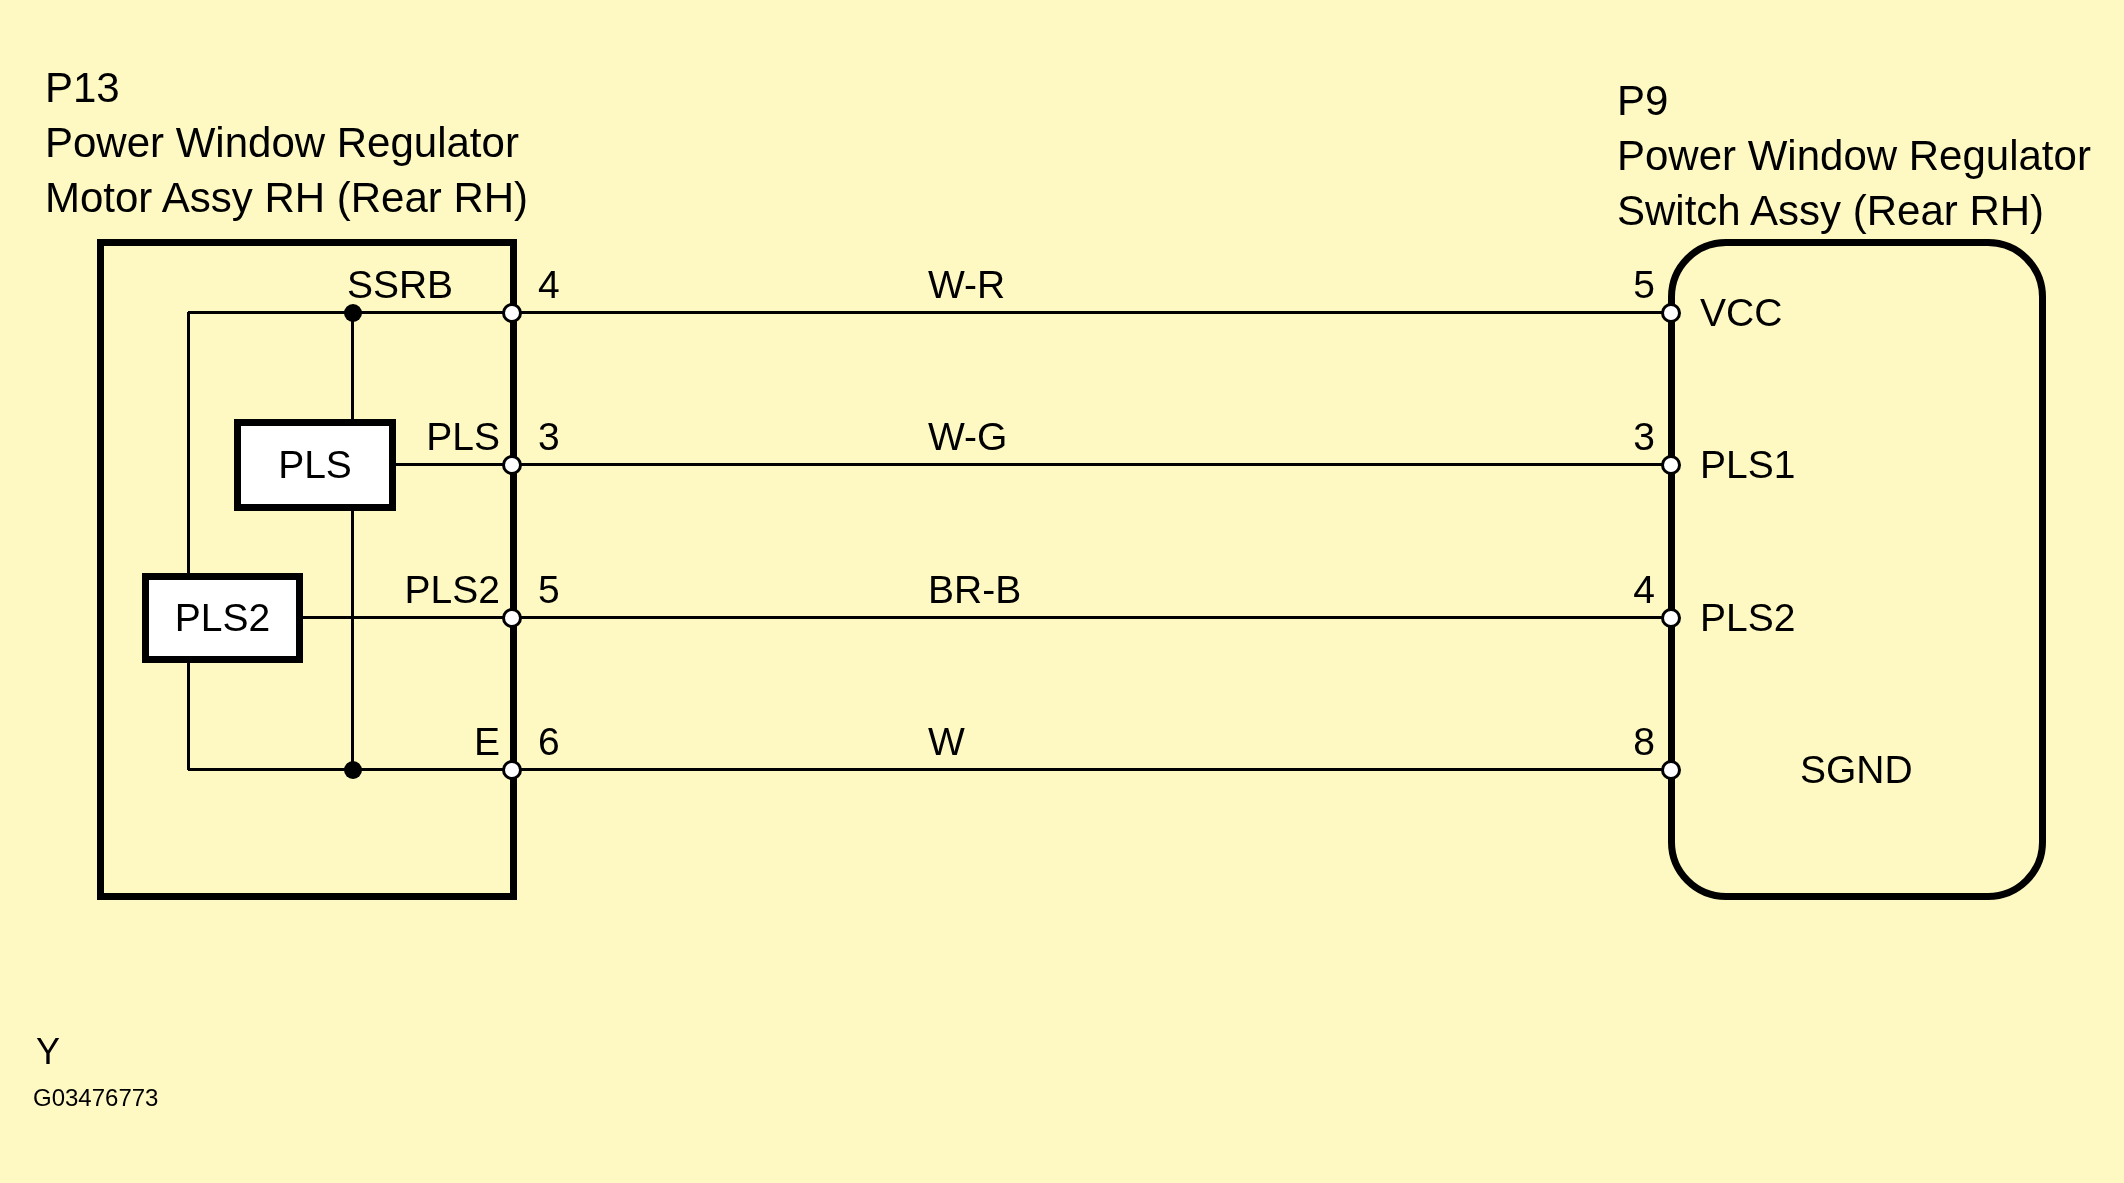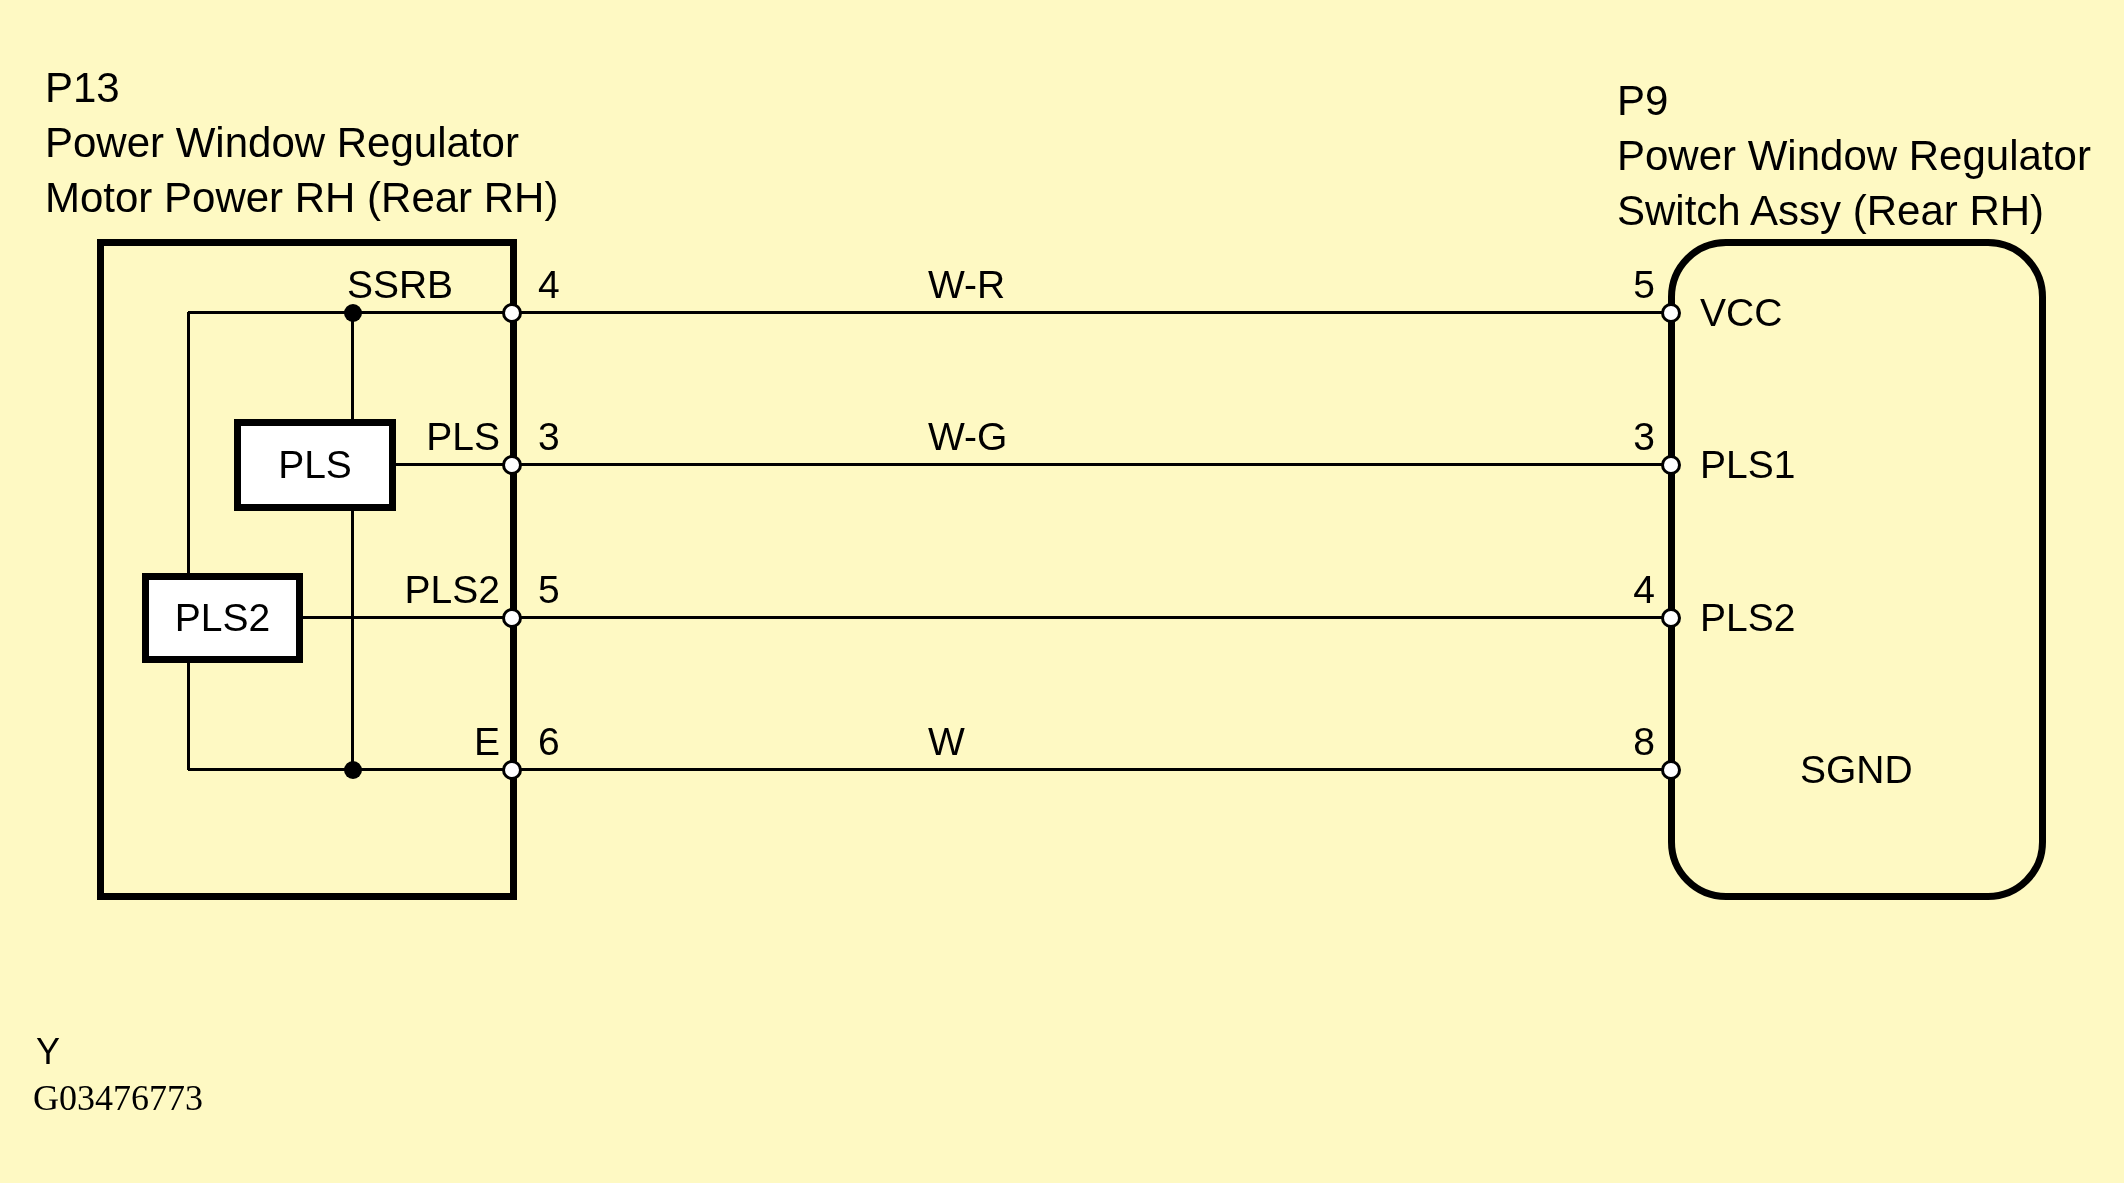--- a/index.html
+++ b/index.html
@@ -52,31 +52,31 @@
   }
   .lbl {
     position: absolute;
     font-size: 39px;
     line-height: 44px;
     white-space: nowrap;
   }
   .t-right { text-align: right; }
   .t-center { text-align: left; }
   .footer-rev { position: absolute; font-size: 36px; line-height: 44px; }
-  .footer-num { position: absolute; font-size: 36px; line-height: 36px; font-family: Liberation Serif, serif; }
+  .footer-num { position: absolute; font-size: 24px; line-height: 36px; }
 </style>
 </head>
 <body>
 
 <div class="canvas">
 
   <div class="header" style="left:45px; top:60px;">
     <div class="hline">P13</div>
     <div class="hline">Power Window Regulator</div>
-    <div class="hline">Motor Power RH (Rear RH)</div>
+    <div class="hline">Motor Assy RH (Rear RH)</div>
   </div>
 
   <div class="header" style="left:1617px; top:65px;margin-top:8px;">
     <div class="hline">P9</div>
     <div class="hline">Power Window Regulator</div>
     <div class="hline">Switch Assy (Rear RH)</div>
   </div>
 
   <div class="vl" style="left:187px; top:312px; height:458px;"></div>
   <div class="vl" style="left:351px; top:312px; height:458px;"></div>
@@ -116,20 +116,21 @@
   <div class="lbl" style="left:1700px; top:291px; width:300px;">VCC</div>
 
   <div class="lbl t-right" style="left:300px; top:415px; width:200px;">PLS</div>
   <div class="lbl" style="left:538px; top:415px; width:80px;">3</div>
   <div class="lbl t-center" style="left:928px; top:415px; width:300px;">W-G</div>
   <div class="lbl t-right" style="left:1577px; top:415px; width:78px;">3</div>
   <div class="lbl" style="left:1700px; top:443px; width:300px;">PLS1</div>
 
   <div class="lbl t-right" style="left:300px; top:568px; width:200px;">PLS2</div>
   <div class="lbl" style="left:538px; top:568px; width:80px;">5</div>
+  <div class="lbl t-center" style="left:928px; top:568px; width:300px;">BR-B</div>
   <div class="lbl t-right" style="left:1577px; top:568px; width:78px;">4</div>
   <div class="lbl" style="left:1700px; top:596px; width:300px;">PLS2</div>
 
   <div class="lbl t-right" style="left:300px; top:720px; width:200px;">E</div>
   <div class="lbl" style="left:538px; top:720px; width:80px;">6</div>
   <div class="lbl t-center" style="left:928px; top:720px; width:300px;">W</div>
   <div class="lbl t-right" style="left:1577px; top:720px; width:78px;">8</div>
   <div class="lbl" style="left:1800px; top:748px; width:300px;">SGND</div>
 
   <div class="footer-rev" style="left:36px; top:1030px;">Y</div>

